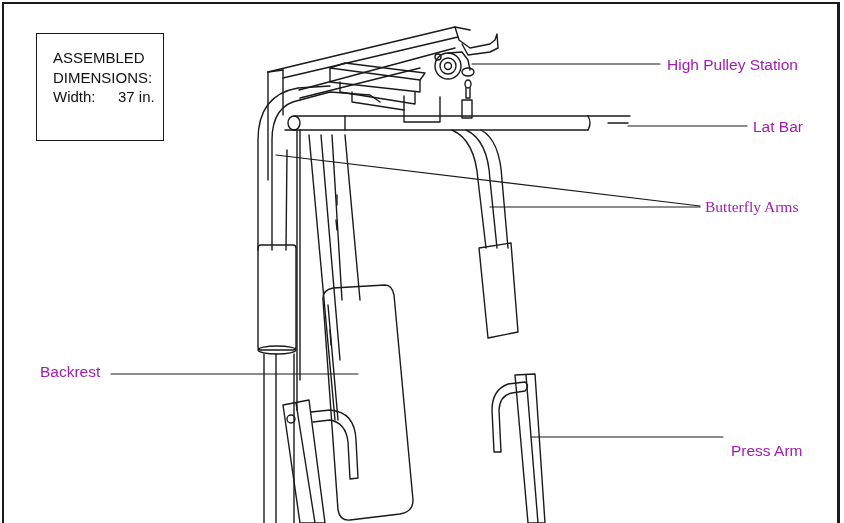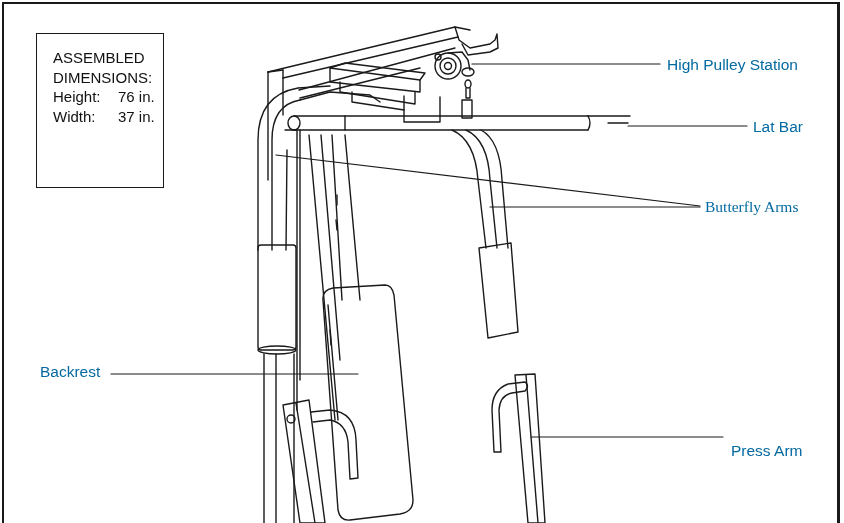--- a/index.html
+++ b/index.html
@@ -3,41 +3,37 @@
   <meta charset="utf-8">
   <style>
     html, body { margin: 0; padding: 0; background: #ffffff; }
     body { width: 844px; height: 523px; overflow: hidden; position: relative; font-family: "Liberation Sans", sans-serif; color: #111; }
     .frame {
       position: absolute; left: 2px; top: 2px; width: 838px; height: 530px;
       border-left: 2px solid #1a1a1a; border-top: 2px solid #1a1a1a; border-right: 3px solid #1a1a1a;
       box-sizing: border-box;
     }
     .dims-box {
-      position: absolute; left: 36px; top: 33px; width: 128px; height: 155px;
+      position: absolute; left: 36px; top: 33px; width: 128px; height: 108px;
       border: 1.6px solid #1a1a1a; box-sizing: border-box; padding: 14px 0 0 16px;
       font-size: 15px; line-height: 19.5px; color: #111;
     }
     .dims-row { display: flex; white-space: nowrap; }
     .dims-row .k { width: 65px; }
     .art { position: absolute; left: 0; top: 0; }
-    .label { position: absolute; font-size: 15.5px; color: #0369a1; white-space: nowrap; line-height: 18px; }
+    .label { position: absolute; font-size: 15.5px; color: #a21caf; white-space: nowrap; line-height: 18px; }
   </style>
 </head>
 <body>
 
 <div class="frame"></div>
 
 <div class="dims-box">
   <div>ASSEMBLED</div>
   <div>DIMENSIONS:</div>
-  <div class="dims-row">
-    <span class="k">Height:</span>
-    <span>76 in.</span>
-  </div>
   <div class="dims-row">
     <span class="k">Width:</span>
     <span>37 in.</span>
   </div>
 </div>
 
 <svg class="art" width="844" height="523" viewBox="0 0 844 523" fill="none" stroke="#1a1a1a" stroke-width="1.4" stroke-linejoin="round" stroke-linecap="round">
 
   <g>
     <polyline points="268,72 455,27 470,30"></polyline>

